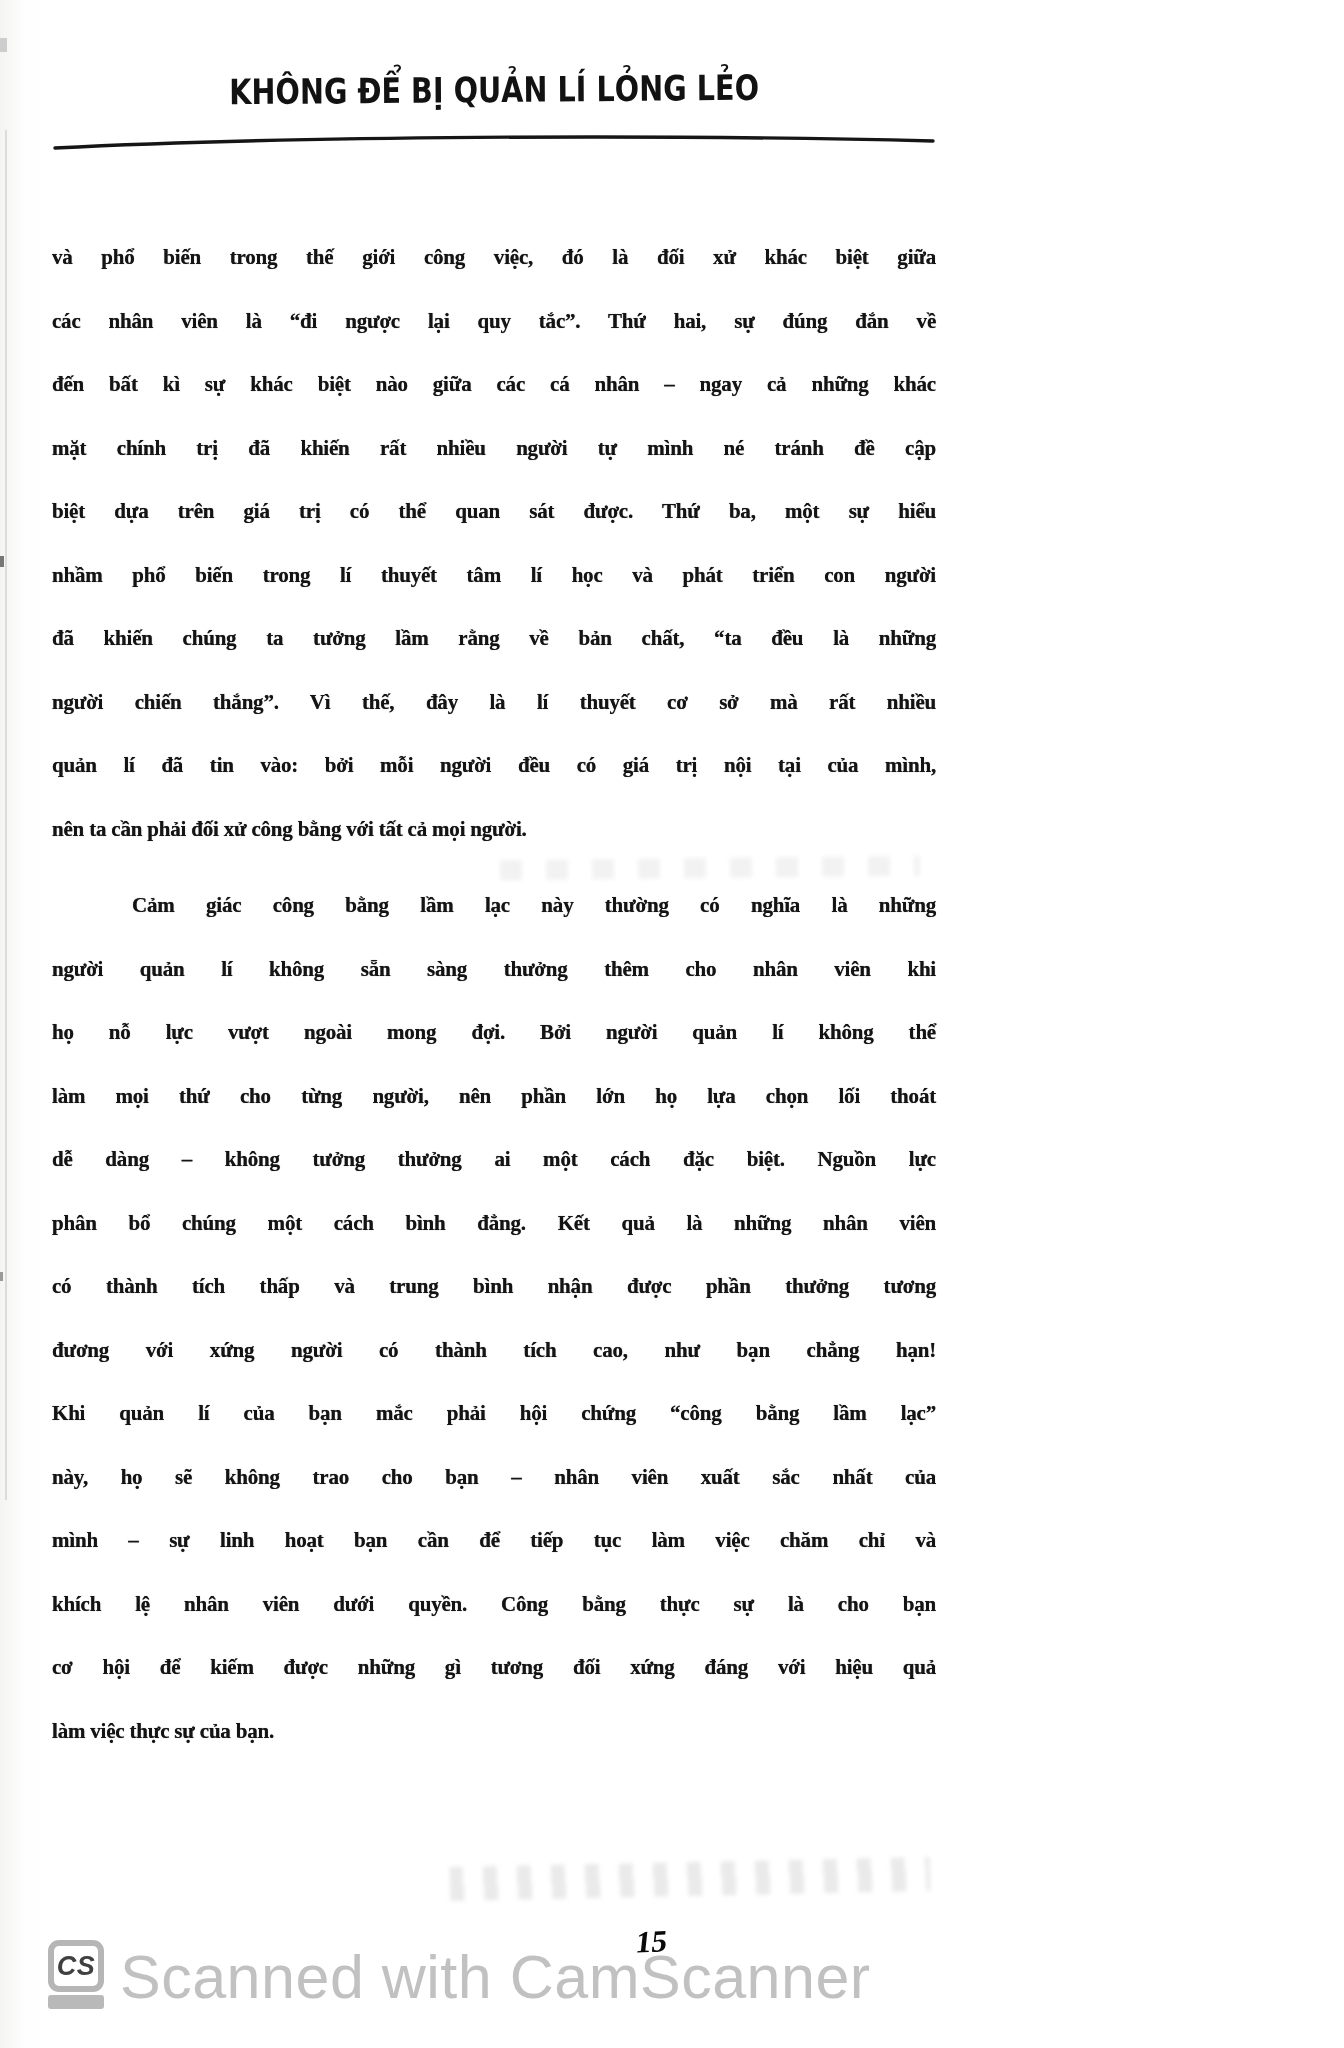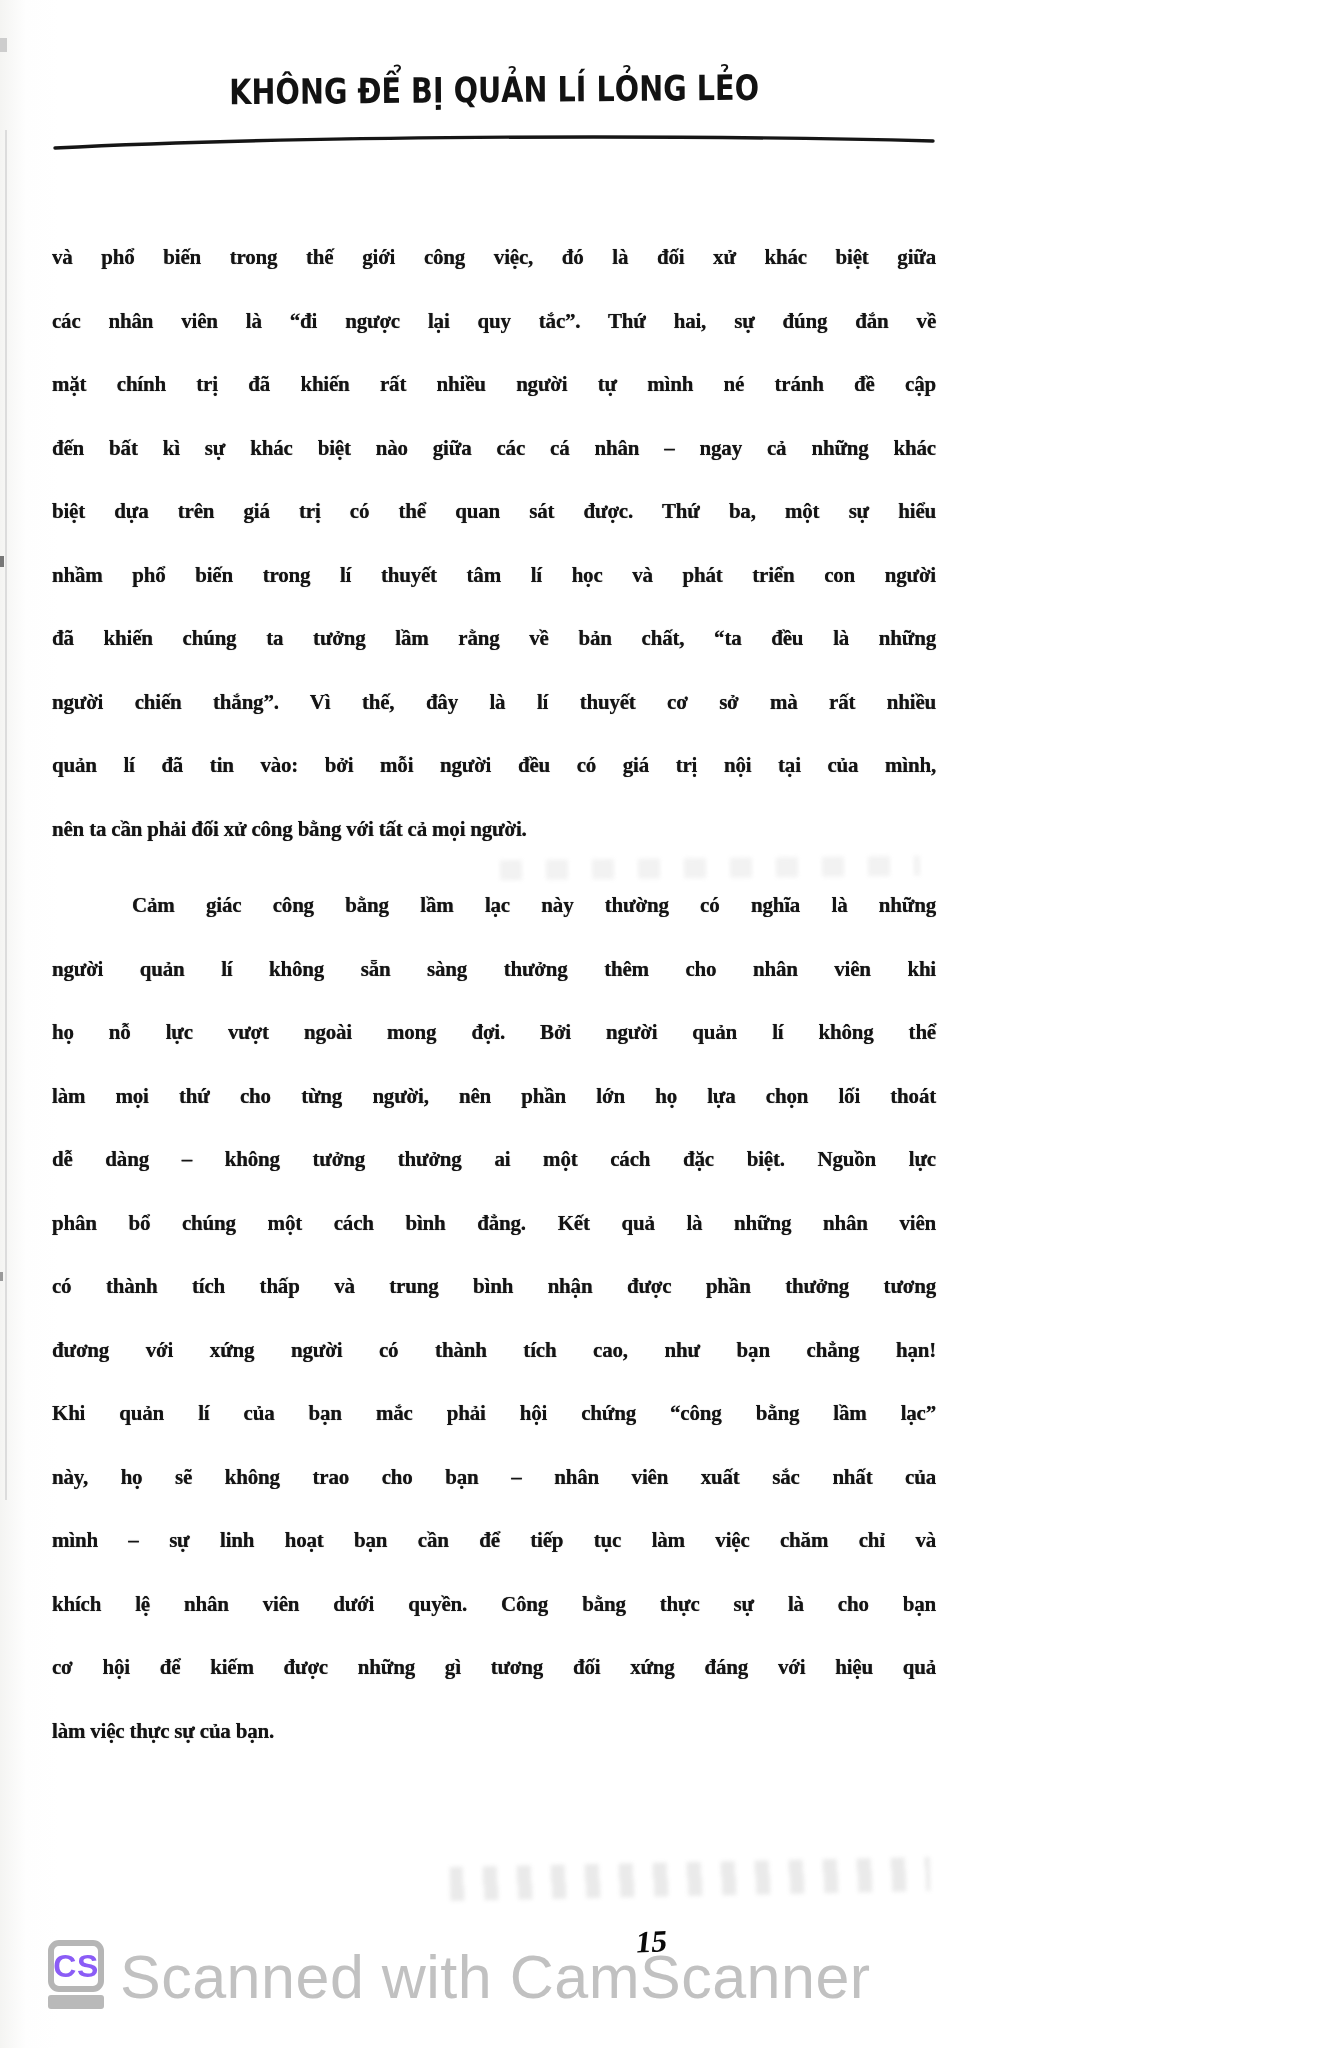--- a/index.html
+++ b/index.html
@@ -93,23 +93,24 @@
     border: 6px solid #b6b6b6;
     border-radius: 11px;
     background: #ffffff;
     display: flex;
     align-items: center;
     justify-content: center;
   }
   .cs-box span {
     font-family: "Liberation Sans", sans-serif;
     font-weight: 700;
-    font-size: 32px;
-    color: #8b5cf6;
+    font-size: 27px;
+    color: #404040;
     letter-spacing: 0.5px;
+    font-style: italic;
   }
   .cs-tray {
     width: 56px;
     height: 14px;
     margin-top: 3px;
     background: #b9b9b9;
     border-radius: 3px;
   }
   .watermark-label {
     font-family: "Liberation Sans", sans-serif;
@@ -164,22 +165,22 @@
 
   <svg class="header-rule" viewBox="0 0 884 20" preserveAspectRatio="none" aria-hidden="true">
     <path d="M 3 16 C 240 4, 600 2, 881 9" fill="none" stroke="#161616" stroke-width="3.4" stroke-linecap="round"></path>
     <path d="M 3 16 C 120 11, 200 8, 300 6.5" fill="none" stroke="#161616" stroke-width="1.4" stroke-linecap="round" opacity="0.75"></path>
   </svg>
 
   <div class="body-text">
       <div class="para">
         <div class="line">và phổ biến trong thế giới công việc, đó là đối xử khác biệt giữa</div>
         <div class="line">các nhân viên là “đi ngược lại quy tắc”. Thứ hai, sự đúng đắn về</div>
+        <div class="line">đến bất kì sự khác biệt nào giữa các cá nhân – ngay cả những khác</div>
         <div class="line">mặt chính trị đã khiến rất nhiều người tự mình né tránh đề cập</div>
-        <div class="line">đến bất kì sự khác biệt nào giữa các cá nhân – ngay cả những khác</div>
         <div class="line">biệt dựa trên giá trị có thể quan sát được. Thứ ba, một sự hiểu</div>
         <div class="line">nhầm phổ biến trong lí thuyết tâm lí học và phát triển con người</div>
         <div class="line">đã khiến chúng ta tưởng lầm rằng về bản chất, “ta đều là những</div>
         <div class="line">người chiến thắng”. Vì thế, đây là lí thuyết cơ sở mà rất nhiều</div>
         <div class="line">quản lí đã tin vào: bởi mỗi người đều có giá trị nội tại của mình,</div>
         <div class="line last">nên ta cần phải đối xử công bằng với tất cả mọi người.</div>
       </div>
       <div class="para">
         <div class="line first-indent">Cảm giác công bằng lầm lạc này thường có nghĩa là những</div>
         <div class="line">người quản lí không sẵn sàng thưởng thêm cho nhân viên khi</div>

